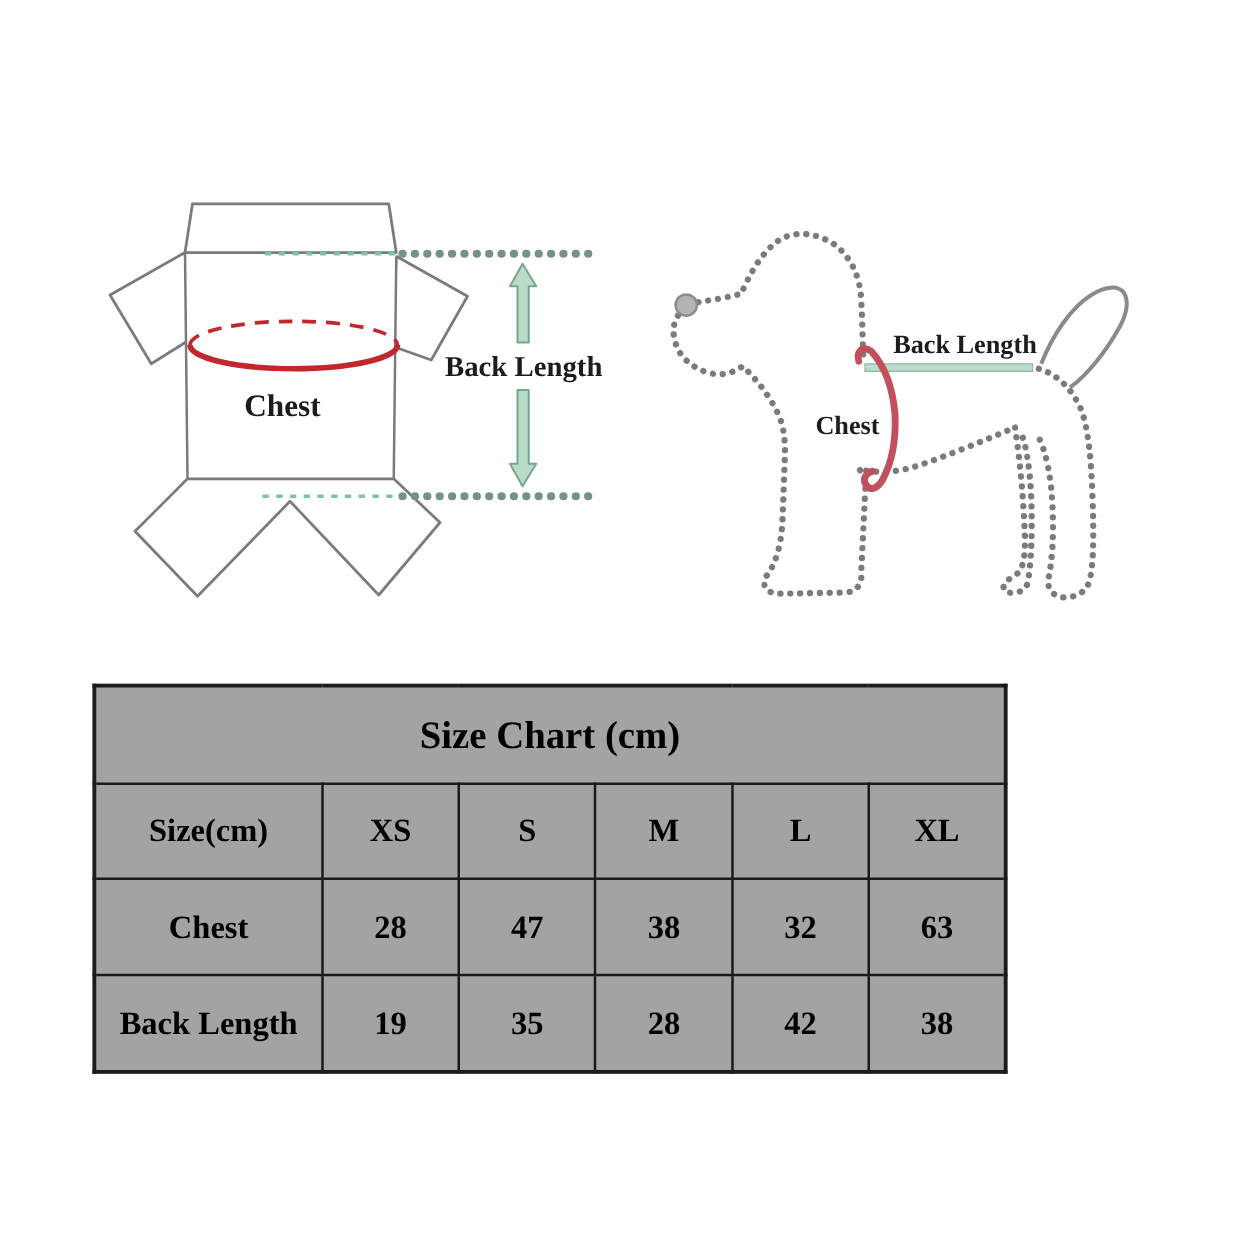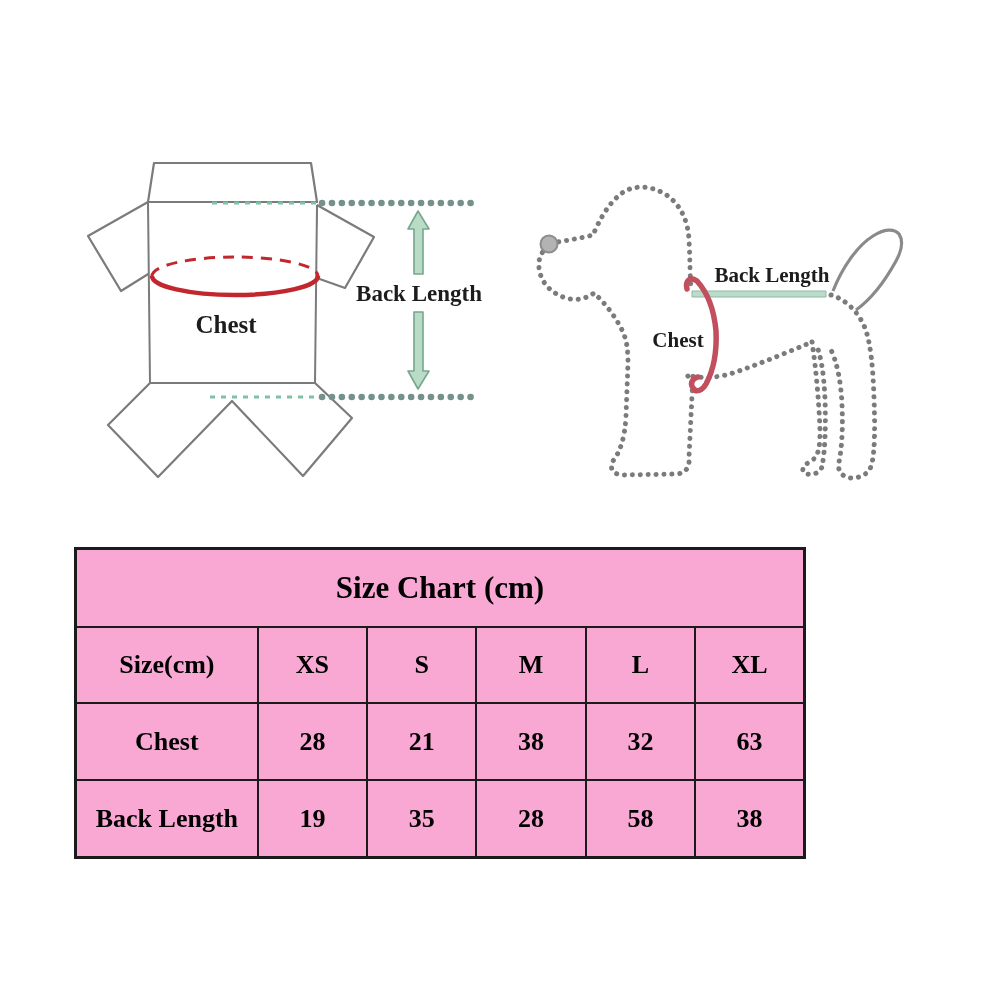--- a/index.html
+++ b/index.html
@@ -8,21 +8,21 @@
     font-family:"Liberation Serif","DejaVu Serif",serif;
   }
   .diagrams{position:absolute;left:0;top:0;width:1000px;height:1000px;}
   .diagram-label{
     font-family:"Liberation Serif","DejaVu Serif",serif;
     font-weight:bold;fill:#1c1c1c;
   }
   .size-table{
     position:absolute;left:74px;top:547px;width:732px;height:308px;
     border-collapse:collapse;table-layout:fixed;
-    background:#f9a8d4;
+    background:#a3a3a3;
     border:3px solid #1b1b1b;
   }
   .size-table td{
     border:2px solid #1b1b1b;
     text-align:center;vertical-align:middle;
     color:#000;font-weight:bold;
     padding:0;
   }
   .size-table .title-cell{font-size:31px;height:76px;}
   .size-table .head-cell{font-size:26px;height:74px;}
@@ -104,29 +104,29 @@
         <td class="head-cell">Size(cm)</td>
         <td class="head-cell">XS</td>
         <td class="head-cell">S</td>
         <td class="head-cell">M</td>
         <td class="head-cell">L</td>
         <td class="head-cell">XL</td>
       </tr>
       <tr>
         <td class="data-cell">Chest</td>
         <td class="data-cell">28</td>
-        <td class="data-cell">21</td>
+        <td class="data-cell">47</td>
         <td class="data-cell">38</td>
         <td class="data-cell">32</td>
         <td class="data-cell">63</td>
       </tr>
       <tr>
         <td class="data-cell">Back Length</td>
         <td class="data-cell">19</td>
         <td class="data-cell">35</td>
         <td class="data-cell">28</td>
-        <td class="data-cell">58</td>
+        <td class="data-cell">42</td>
         <td class="data-cell">38</td>
       </tr>
     </tbody>
   </table>
 
 </div>
 
 </body></html>

